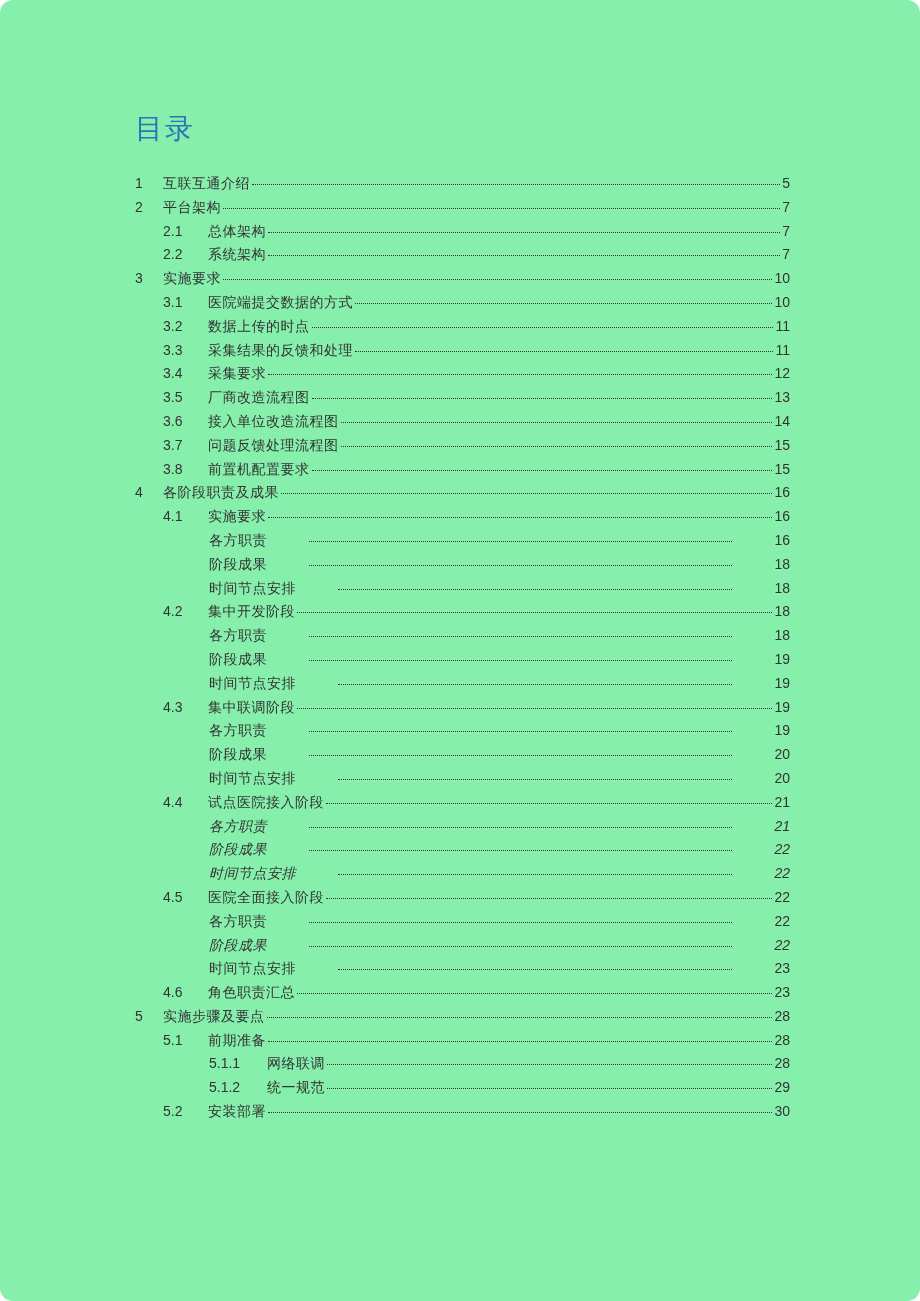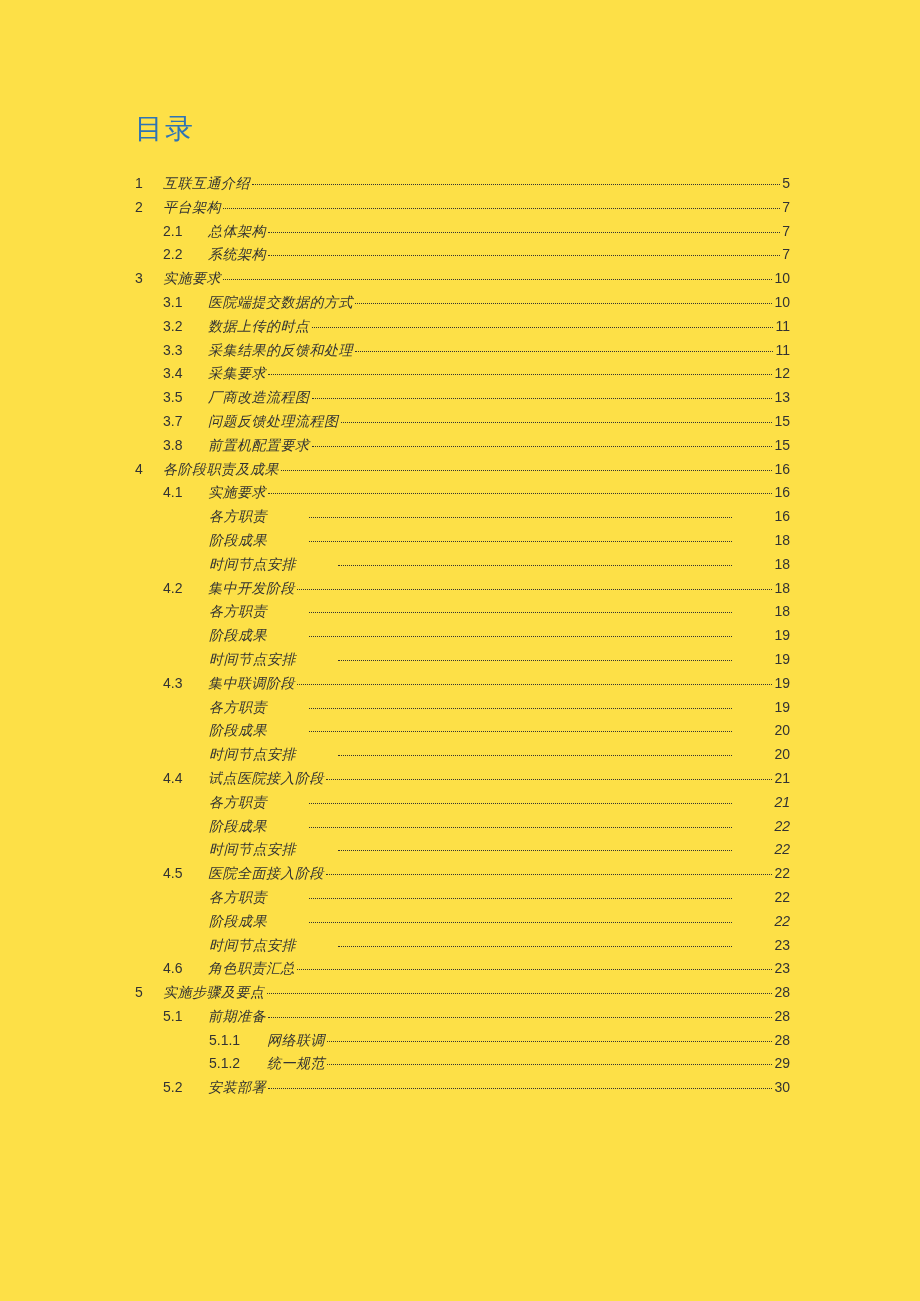--- a/index.html
+++ b/index.html
@@ -4,25 +4,26 @@
 <style>
   html, body {
     margin: 0;
     padding: 0;
     background: #ffffff;
   }
   .page {
     width: 920px;
     min-height: 1301px;
     margin: 0 auto;
-    background: #fde047;
+    background: #86efac;
     box-sizing: border-box;
     padding: 110px 130px 100px 135px;
     font-family: "Microsoft YaHei", "SimSun", Arial, sans-serif;
     color: #333333;
+    border-radius: 13px;
   }
   .toc-title {
     font-size: 28px;
     color: #2E74B5;
     font-weight: 400;
     margin: 0 0 24px 0;
     letter-spacing: 2px;
     font-family: "SimSun", "Microsoft YaHei", serif;
   }
   .toc-list {
@@ -47,21 +48,20 @@
   .toc-num.l3 {
     min-width: 58px;
   }
   .indent-1 { padding-left: 0px; }
   .indent-2 { padding-left: 28px; justify-content: center; }
   .indent-2b { padding-left: 74px; gap: 40px; }
   .indent-3 { padding-left: 74px; }
   .toc-text {
     flex: 0 0 auto;
     letter-spacing: 0.5px;
-    font-style: italic;
   }
   .toc-dots {
     flex: 1 1 auto;
     overflow: hidden;
     margin: 0 2px;
     border-bottom: 1px dotted #333;
     transform: translateY(-3px);
     min-width: 10px;
   }
   .toc-page {
@@ -134,20 +134,26 @@
         <span class="toc-dots"></span>
         <span class="toc-page">12</span>
       </div>
       <div class="toc-row indent-2">
         <span class="toc-num l2">3.5</span>
         <span class="toc-text">厂商改造流程图</span>
         <span class="toc-dots"></span>
         <span class="toc-page">13</span>
       </div>
       <div class="toc-row indent-2">
+        <span class="toc-num l2">3.6</span>
+        <span class="toc-text">接入单位改造流程图</span>
+        <span class="toc-dots"></span>
+        <span class="toc-page">14</span>
+      </div>
+      <div class="toc-row indent-2">
         <span class="toc-num l2">3.7</span>
         <span class="toc-text">问题反馈处理流程图</span>
         <span class="toc-dots"></span>
         <span class="toc-page">15</span>
       </div>
       <div class="toc-row indent-2">
         <span class="toc-num l2">3.8</span>
         <span class="toc-text">前置机配置要求</span>
         <span class="toc-dots"></span>
         <span class="toc-page">15</span>

